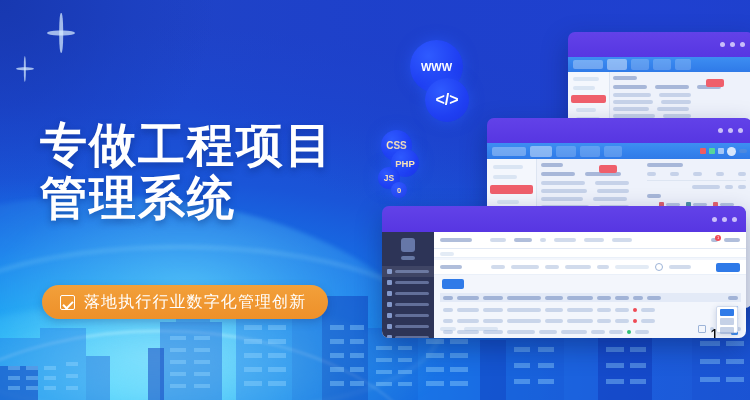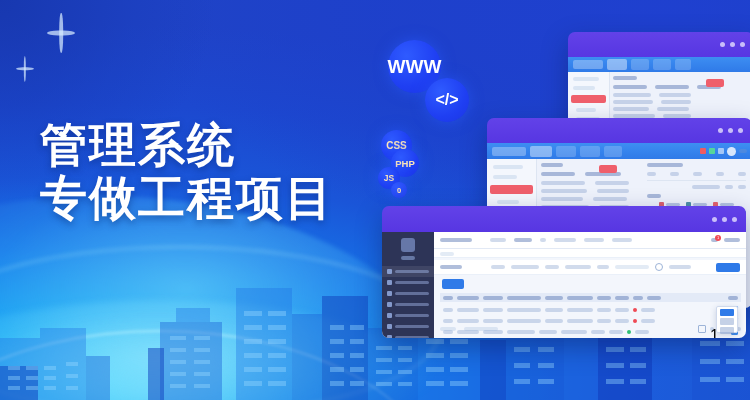--- a/index.html
+++ b/index.html
@@ -106,21 +106,21 @@
   }
 
   
   .bub{
     position:absolute; border-radius:50%;
     background:radial-gradient(circle at 35% 30%, #2f5bff 0%, #1f3ff2 60%, #1b36e4 100%);
     display:flex; align-items:center; justify-content:center;
     color:#ffe6b8; font-weight:700;
     box-shadow:0 0 14px rgba(40,90,255,.55);
   }
-  .bub.www{ left:388px; top:40px; width:53px; height:53px; font-size:19px; color:#fff; }
+  .bub.www{ left:410px; top:40px; width:53px; height:53px; font-size:11px; color:#fff; }
   .bub.code{ left:425px; top:78px; width:44px; height:44px; font-size:16px; color:#fff; }
   .bub.html{ left:414px; top:118px; width:40px; height:40px; font-size:11.5px; }
   .bub.css{ left:381px; top:130px; width:31px; height:31px; font-size:10px; }
   .bub.php{ left:391px; top:149px; width:28px; height:28px; font-size:9.5px; }
   .bub.js{ left:378px; top:167px; width:22px; height:22px; font-size:8.5px; }
   .bub.zero{ left:391px; top:182px; width:16px; height:16px; font-size:7.5px;
              background:radial-gradient(circle at 35% 30%, #3059ff 0%, #2141ec 100%); }
 
   
   .win-shell{ position:absolute; border-radius:7px; overflow:hidden;
@@ -336,24 +336,28 @@
     <i class="v"></i>
       <i class="h"></i>
   </div>
   <div class="spark" style="left:16px; top:56px; width:18px; height:26px;">
     <i class="v"></i>
       <i class="h"></i>
   </div>
 
 
   <div class="headline">
+    <div>专做工程项目</div>
     <div>管理系统</div>
-    <div>专做工程项目</div>
   </div>
 
+  <div class="pill p2">
+    <span class="chk"></span>
+    <span class="pill-label">落地执行行业数字化管理创新</span>
+  </div>
 
   <div class="bub www">WWW</div>
   <div class="bub code">&lt;/&gt;</div>
   <div class="bub css">CSS</div>
   <div class="bub php">PHP</div>
   <div class="bub js">JS</div>
   <div class="bub zero">0</div>
 
   <div class="win-shell w3">
     <div class="win-bar">

